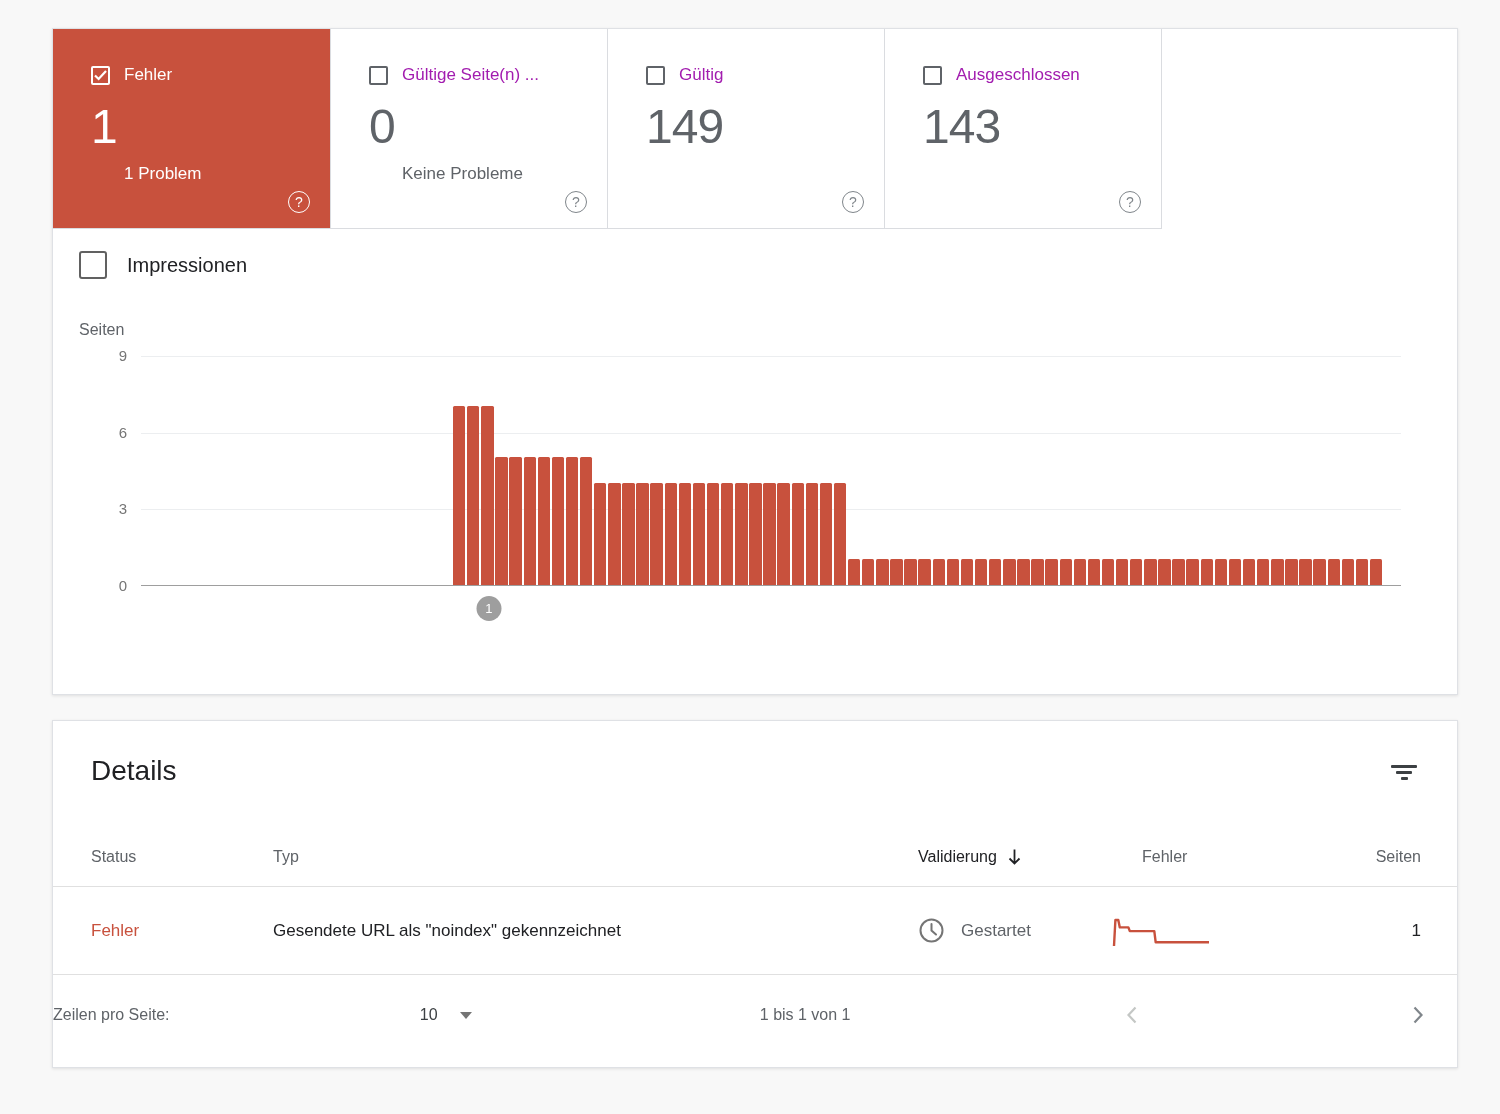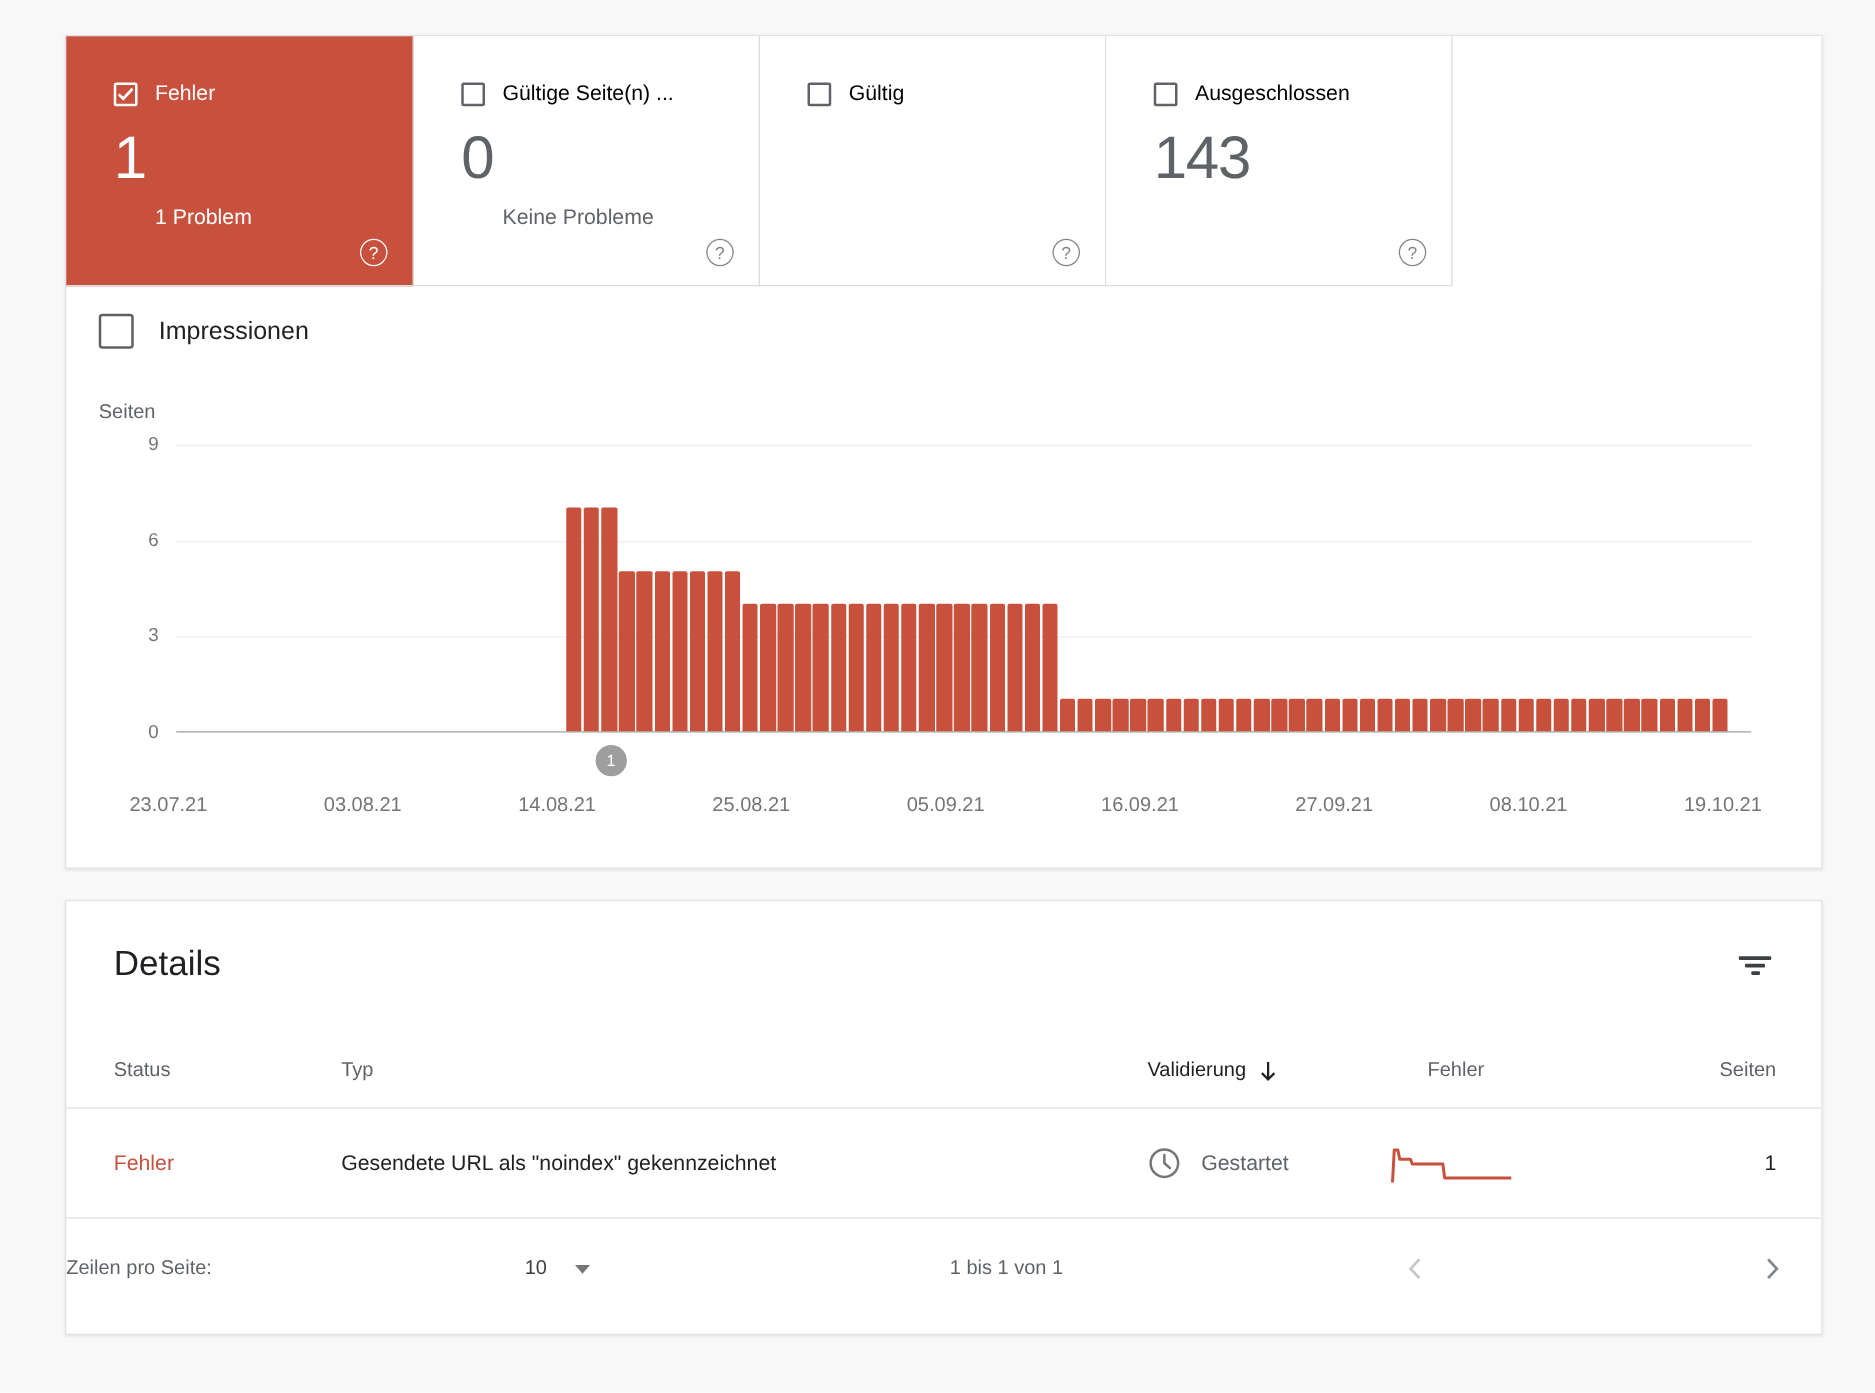--- a/index.html
+++ b/index.html
@@ -24,21 +24,21 @@
   }
   .card:first-child { width:278px; }
   .cards-filler { flex:1; background:#fff; }
   .card-head { display:flex; align-items:center; gap:14px; }
   .checkbox {
     width:19px; height:19px; box-sizing:border-box; flex:none;
     border:2px solid #5f6368; border-radius:2px; background:#fff; cursor:pointer;
     display:flex; align-items:center; justify-content:center;
   }
   .card-error .checkbox { border-color:#fff; background:transparent; }
-  .card-label { font-size:17px; color:#000000; }
+  .card-label { font-size:17px; color:#a21caf; }
   .card-value { font-size:48px; color:#5f6368; margin-top:14px; letter-spacing:-1px; }
   .card-sub { font-size:17px; color:#5f6368; margin-top:10px; min-height:20px;margin-left:33px; }
   .card-error .card-label, .card-error .card-value, .card-error .card-sub { color:#fff; }
   .help {
     position:absolute; right:20px; bottom:15px; width:20px; height:20px;
     border:1.5px solid #80868b; border-radius:50%; color:#80868b;
     font-size:14px; line-height:20px; text-align:center; cursor:pointer;
   }
   .card-error .help { border-color:#fff; color:#fff; }
 
@@ -112,20 +112,21 @@
         <div class="card-value">0</div>
         <div class="card-sub">Keine Probleme</div>
         <span class="help">?</span>
       </div>
 
       <div class="card">
         <div class="card-head">
           <span class="checkbox"></span>
           <span class="card-label">Gültig</span>
         </div>
+        <div class="card-value">149</div>
         <div class="card-sub"></div>
         <span class="help">?</span>
       </div>
 
       <div class="card">
         <div class="card-head">
           <span class="checkbox"></span>
           <span class="card-label">Ausgeschlossen</span>
         </div>
         <div class="card-value">143</div>
@@ -217,31 +218,20 @@
           <div class="bar" style="left: 97.53%; width: 0.985%; height: 11.11%; background: rgb(200, 81, 61);"></div>
         </div>
       <div id="yticks">
           <div class="ytick" style="top: -9px;">9</div>
           <div class="ytick" style="top: 67.6667px;">6</div>
           <div class="ytick" style="top: 144.333px;">3</div>
           <div class="ytick" style="top: 221px;">0</div>
         </div>
       <div class="chart-marker" id="chart-marker" style="left: 27.6%; background: rgb(158, 158, 158);">1</div>
     </div>
-    <div class="xlabels" id="xlabels">
-        <div class="xlabel" style="left: -0.5%;">23.07.21</div>
-        <div class="xlabel" style="left: 11.84%;">03.08.21</div>
-        <div class="xlabel" style="left: 24.18%;">14.08.21</div>
-        <div class="xlabel" style="left: 36.51%;">25.08.21</div>
-        <div class="xlabel" style="left: 48.85%;">05.09.21</div>
-        <div class="xlabel" style="left: 61.19%;">16.09.21</div>
-        <div class="xlabel" style="left: 73.52%;">27.09.21</div>
-        <div class="xlabel" style="left: 85.86%;">08.10.21</div>
-        <div class="xlabel" style="left: 98.2%;">19.10.21</div>
-      </div>
   </section>
 
   <section class="panel details-panel">
     <div class="details-head">
       <h2 class="details-title">Details</h2>
       <span class="filter-icon">
           <i></i>
           <i></i>
           <i></i>
         </span>

